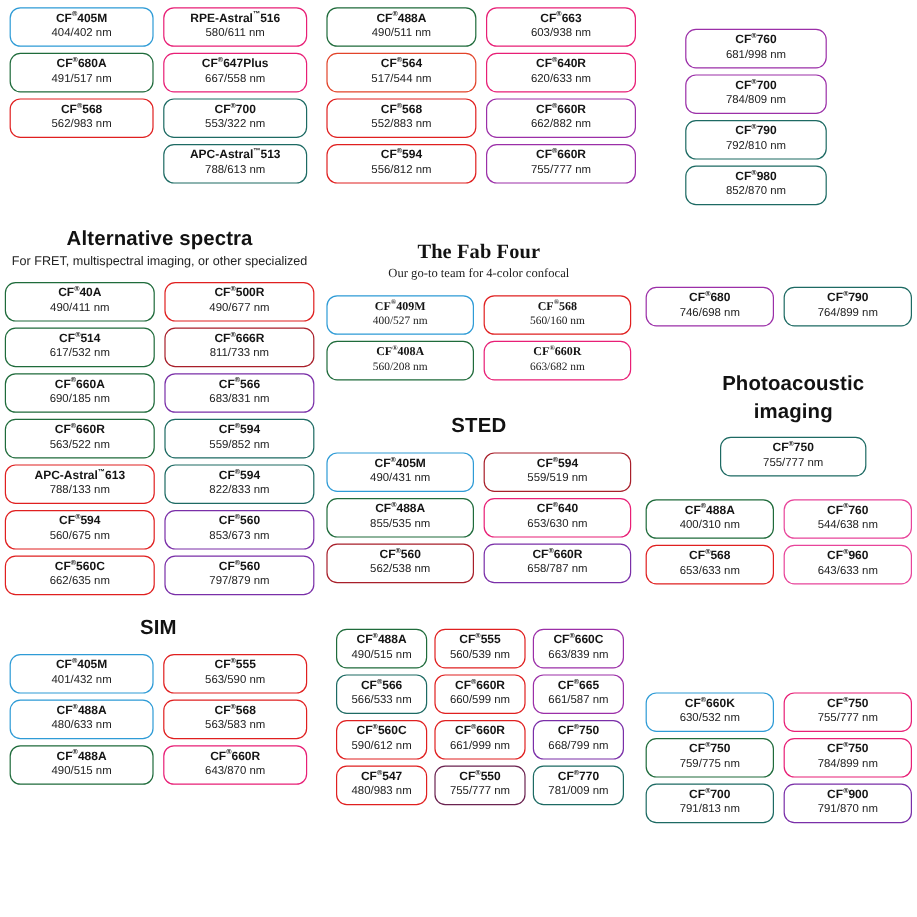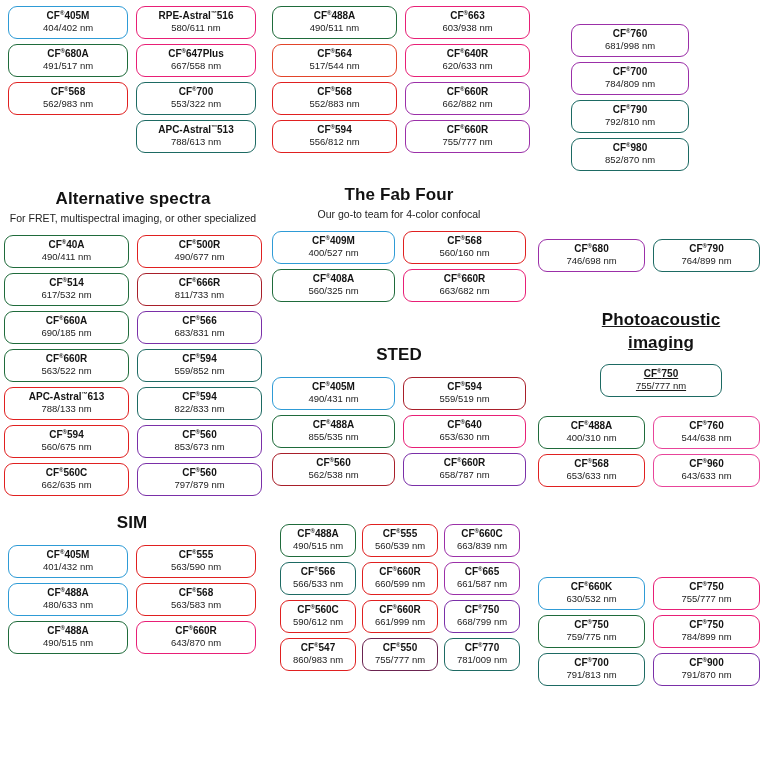--- a/index.html
+++ b/index.html
@@ -231,35 +231,35 @@
         <div class="nm">CF<sup>®</sup>560C</div>
         <div class="sp">662/635 nm</div>
       </div>
       <div class="pill" style="border-color: rgb(122, 47, 168);">
         <div class="nm">CF<sup>®</sup>560</div>
         <div class="sp">797/879 nm</div>
       </div>
     </div>
 </div>
 
-<div class="block" style="left:272px; top:184px; width:254px;">
+<div class="block" style="left:272px; top:199px; width:254px;font-family:Liberation Serif, serif;">
   <div class="sec-title">The Fab Four</div>
   <div class="sec-sub">Our go-to team for 4-color confocal</div>
   <div class="grid cols2" style="gap:5px 8px; margin-top:10px;">
       <div class="pill" style="border-color: rgb(46, 155, 214);">
         <div class="nm">CF<sup>®</sup>409M</div>
         <div class="sp">400/527 nm</div>
       </div>
       <div class="pill" style="border-color: rgb(224, 32, 32);">
         <div class="nm">CF<sup>®</sup>568</div>
         <div class="sp">560/160 nm</div>
       </div>
       <div class="pill" style="border-color: rgb(31, 107, 59);">
         <div class="nm">CF<sup>®</sup>408A</div>
-        <div class="sp">560/325 nm</div>
+        <div class="sp">560/208 nm</div>
       </div>
       <div class="pill" style="border-color: rgb(232, 31, 118);">
         <div class="nm">CF<sup>®</sup>660R</div>
         <div class="sp">663/682 nm</div>
       </div>
     </div>
 </div>
 
 <div class="block" style="left:272px; top:344px; width:254px;">
   <div class="sec-title">STED</div>
@@ -297,21 +297,21 @@
         <div class="nm">CF<sup>®</sup>680</div>
         <div class="sp">746/698 nm</div>
       </div>
       <div class="pill" style="border-color: rgb(29, 106, 99);">
         <div class="nm">CF<sup>®</sup>790</div>
         <div class="sp">764/899 nm</div>
       </div>
     </div>
 </div>
 
-<div class="block" style="left:576px; top:308px; width:170px;text-decoration:underline;">
+<div class="block" style="left:576px; top:308px; width:170px;">
   <div class="sec-title" style="line-height:23px;">Photoacoustic imaging</div>
   <div class="grid cols1" style="gap:5px; margin-top:10px; width:122px; margin-left:auto; margin-right:auto;">
       <div class="pill" style="border-color: rgb(29, 106, 99);">
         <div class="nm">CF<sup>®</sup>750</div>
         <div class="sp">755/777 nm</div>
       </div>
     </div>
 </div>
 
 <div class="block" style="left:538px; top:404px; width:222px;">
@@ -398,21 +398,21 @@
       <div class="pill" style="border-color: rgb(224, 32, 32);">
         <div class="nm">CF<sup>®</sup>660R</div>
         <div class="sp">661/999 nm</div>
       </div>
       <div class="pill" style="border-color: rgb(122, 47, 168);">
         <div class="nm">CF<sup>®</sup>750</div>
         <div class="sp">668/799 nm</div>
       </div>
       <div class="pill" style="border-color: rgb(224, 32, 32);">
         <div class="nm">CF<sup>®</sup>547</div>
-        <div class="sp">860/983 nm</div>
+        <div class="sp">480/983 nm</div>
       </div>
       <div class="pill" style="border-color: rgb(107, 35, 80);">
         <div class="nm">CF<sup>®</sup>550</div>
         <div class="sp">755/777 nm</div>
       </div>
       <div class="pill" style="border-color: rgb(29, 106, 99);">
         <div class="nm">CF<sup>®</sup>770</div>
         <div class="sp">781/009 nm</div>
       </div>
     </div>

